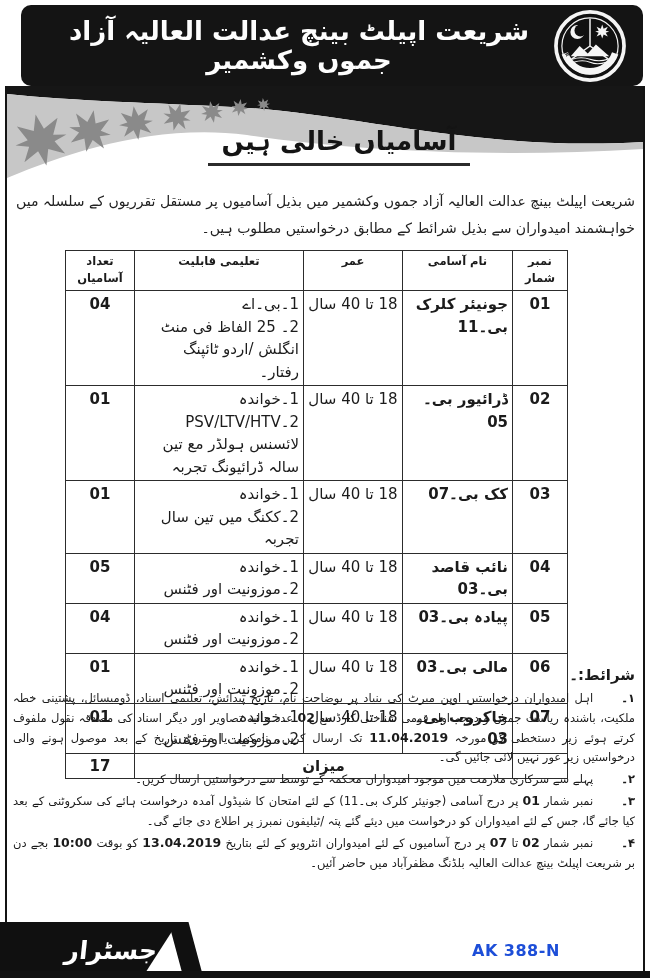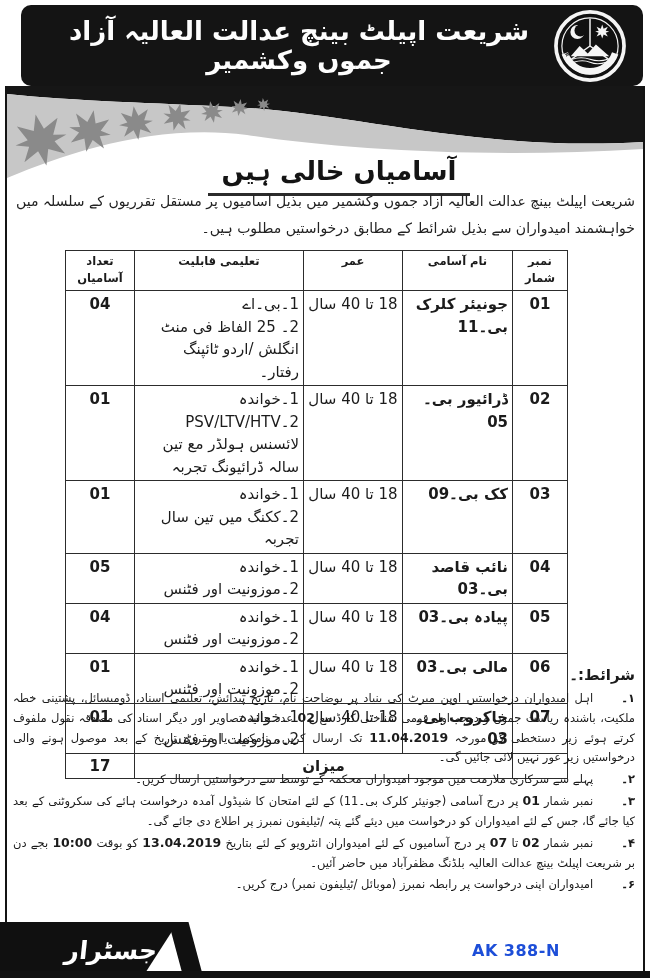--- a/index.html
+++ b/index.html
@@ -21,21 +21,21 @@
   .banner-logo{width:74px;height:74px;flex:0 0 auto;margin-inline-start:6px;}
   .banner-title{flex:1;text-align:center;color:#fdfdfd;font-size:26px;
     font-weight:bold;line-height:1.1;padding-inline-end:14px;}
 
   
   .swoosh{position:absolute;top:86px;left:7px;right:7px;height:94px;}
   .swoosh svg{display:block;width:100%;height:100%;}
 
   
   .vacancy-title-wrap{position:absolute;top:126px;left:0;right:0;
-    display:flex;justify-content:center;margin-top:30px;}
+    display:flex;justify-content:center;}
   .vacancy-title{direction:rtl;font-size:26px;font-weight:bold;color:#141414;
     border-bottom:3px solid #2b2b2b;padding:0 14px 7px 14px;transform:translateX(14px);}
 
   
   .intro{position:absolute;top:188px;left:16px;right:15px;direction:rtl;
     font-size:14px;line-height:1.95;text-align:justify;color:#222;}
 
   
   .vac-table{position:absolute;top:250px;right:82px;width:502px;
     border-collapse:collapse;table-layout:fixed;direction:rtl;}
@@ -160,21 +160,21 @@
       <td class="c-post">ڈرائیور بی۔05</td>
       <td class="c-age">18 تا 40 سال</td>
       <td class="c-qual">
         <div>1۔خواندہ</div>
         <div>2۔PSV/LTV/HTV لائسنس ہولڈر مع تین سالہ ڈرائیونگ تجربہ</div>
       </td>
       <td class="c-vac">01</td>
     </tr>
     <tr style="height:45px">
       <td class="c-ser">03</td>
-      <td class="c-post">کک بی۔09</td>
+      <td class="c-post">کک بی۔07</td>
       <td class="c-age">18 تا 40 سال</td>
       <td class="c-qual">
         <div>1۔خواندہ</div>
         <div>2۔ککنگ میں تین سال تجربہ</div>
       </td>
       <td class="c-vac">01</td>
     </tr>
     <tr style="height:44px">
       <td class="c-ser">04</td>
       <td class="c-post">نائب قاصد بی۔03</td>
@@ -236,23 +236,20 @@
 
     <div class="cond-item">
       <span class="cond-num">۳۔</span><span>نمبر شمار </span><span class="seg-b">01</span><span> پر درج آسامی (جونیئر کلرک بی۔11) کے لئے امتحان کا شیڈول آمدہ درخواست ہائے کی سکروٹنی کے بعد کیا جائے گا، جس کے لئے امیدواران کو درخواست میں دیئے گئے پتہ /ٹیلیفون نمبرز پر اطلاع دی جائے گی۔</span>
     </div>
 
     <div class="cond-item">
       <span class="cond-num">۴۔</span><span>نمبر شمار </span><span class="seg-b">02</span><span> تا </span><span class="seg-b">07</span><span> پر درج آسامیوں کے لئے امیدواران انٹرویو کے لئے بتاریخ </span><span class="seg-b">13.04.2019</span><span> کو بوقت </span><span class="seg-b">10:00</span><span> بجے دن بر شریعت اپیلٹ بینچ عدالت العالیہ بلڈنگ مظفرآباد میں حاضر آئیں۔</span>
     </div>
 
 
-    <div class="cond-item">
-      <span class="cond-num">۶۔</span><span>امیدواران اپنی درخواست پر رابطہ نمبرز (موبائل /ٹیلیفون نمبر) درج کریں۔</span>
-    </div>
   </div>
 
   <div class="reg-wrap">
     <div class="reg-box">
       <span class="reg-label">رجسٹرار</span>
     </div>
     <div class="reg-sliver"></div>
   </div>
   <div class="ak-ref">AK 388-N</div>
 

